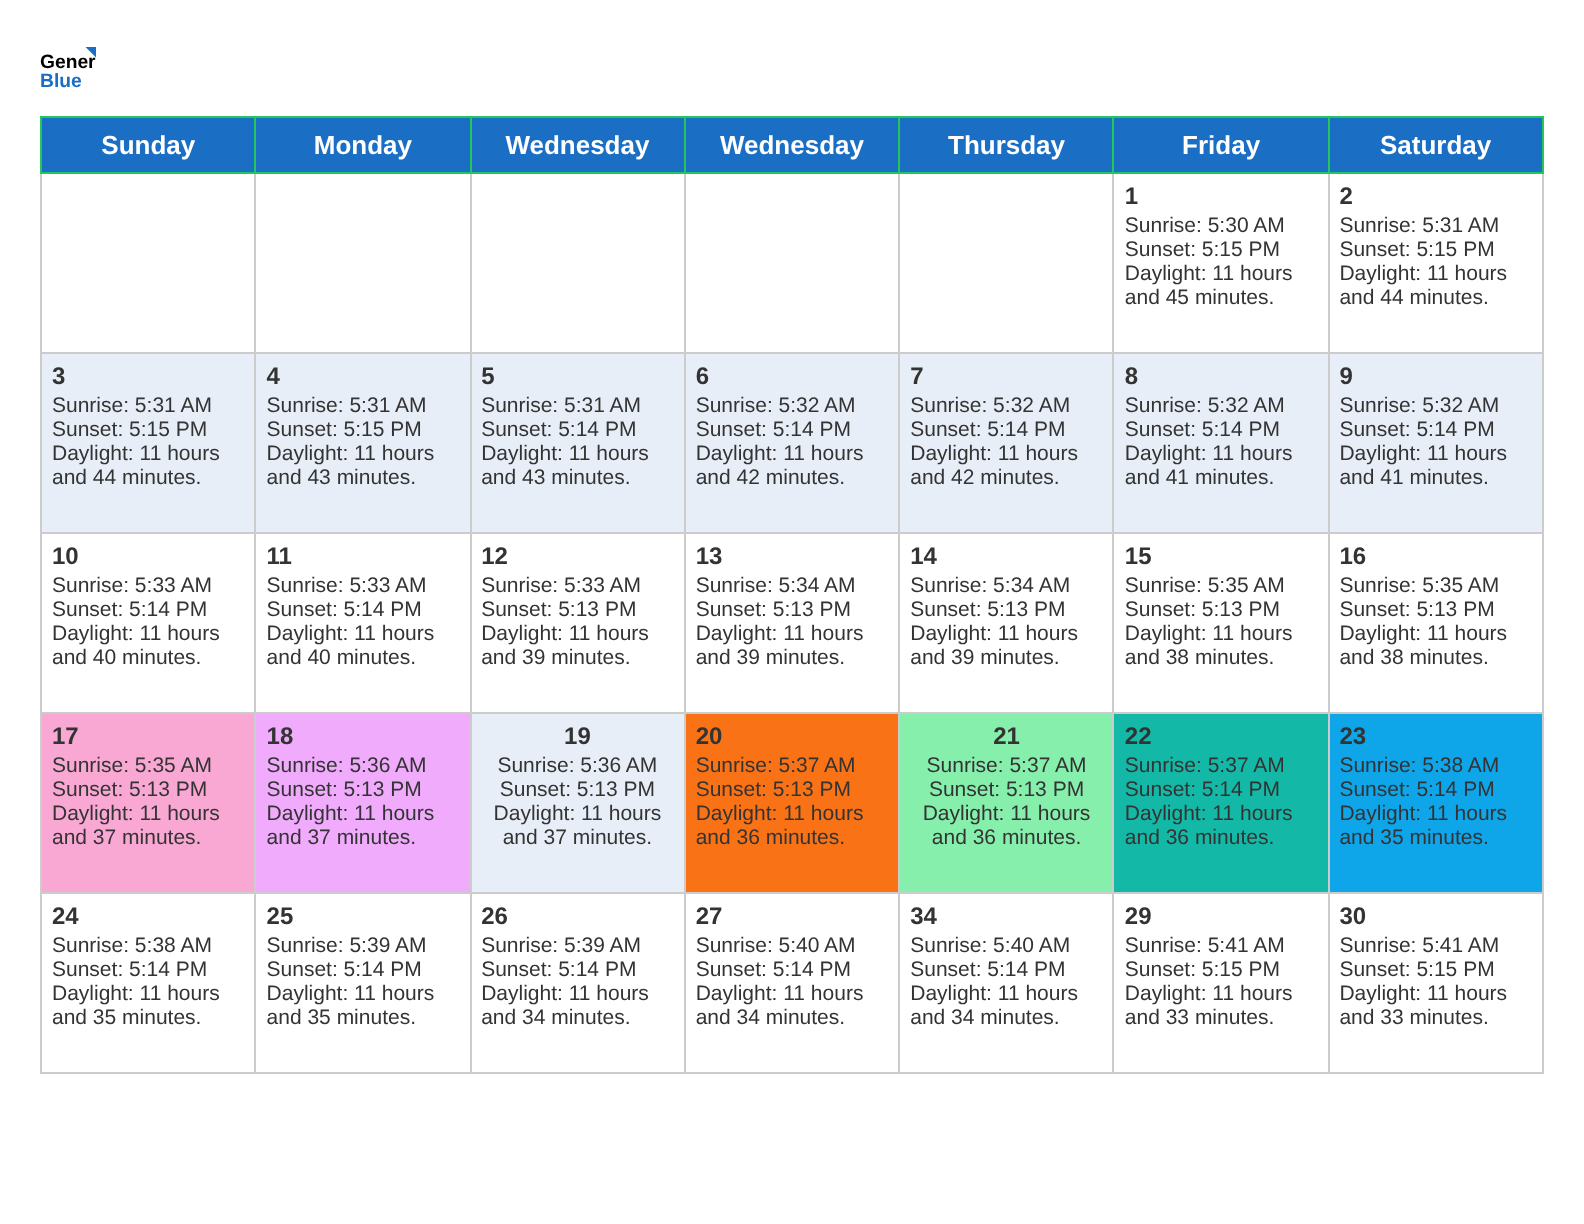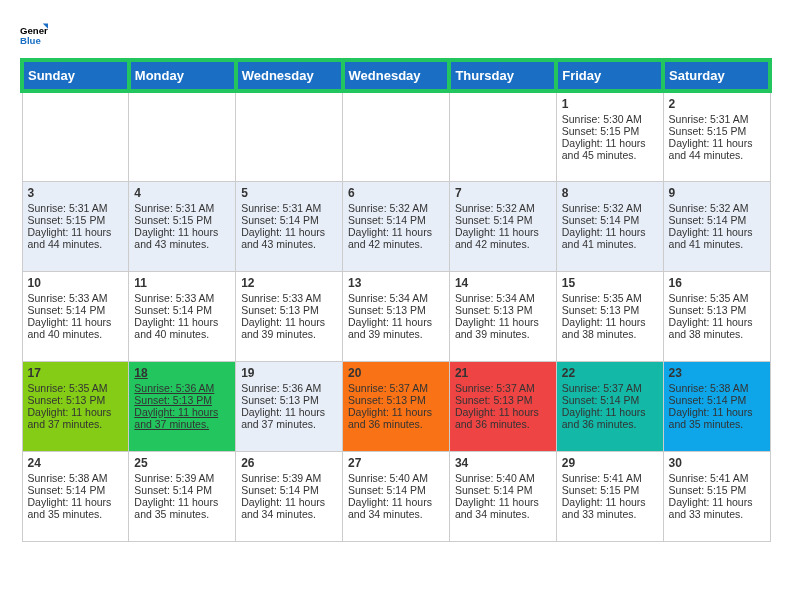--- a/index.html
+++ b/index.html
@@ -41,22 +41,22 @@
       width: 100%;
       border-collapse: collapse;
       table-layout: fixed;
     }
     thead th {
       background-color: #1a6fc4;
       color: #fff;
       font-size: 13px;
       font-weight: bold;
       padding: 6px 4px;
-      text-align: left;
-      border: 4px solid #22c55e;
+      text-align: center;
+      border: 1px solid #22c55e;
     }
     td {
       border: 1px solid #ccc;
       vertical-align: top;
       padding: 4px 5px;
       font-size: 10.5px;
       color: #333;
       height: 90px;
       background: #fff;
     }
@@ -204,45 +204,45 @@
           <div>Daylight: 11 hours and 38 minutes.</div>
         </td>
         <td>
           <span class="day-num">16</span>
           <div>Sunrise: 5:35 AM</div>
           <div>Sunset: 5:13 PM</div>
           <div>Daylight: 11 hours and 38 minutes.</div>
         </td>
       </tr>
       <tr>
-        <td style="background: #84cc16;">
+        <td style="background: #f9a8d4;">
           <span class="day-num">17</span>
           <div>Sunrise: 5:35 AM</div>
           <div>Sunset: 5:13 PM</div>
           <div>Daylight: 11 hours and 37 minutes.</div>
         </td>
-        <td style="background: #22c55e; text-decoration: underline;">
+        <td style="background: #f0abfc;">
           <span class="day-num">18</span>
           <div>Sunrise: 5:36 AM</div>
           <div>Sunset: 5:13 PM</div>
           <div>Daylight: 11 hours and 37 minutes.</div>
         </td>
-        <td style="background: rgb(232, 238, 248);">
+        <td style="background: rgb(232, 238, 248); text-align: center;">
           <span class="day-num">19</span>
           <div>Sunrise: 5:36 AM</div>
           <div>Sunset: 5:13 PM</div>
           <div>Daylight: 11 hours and 37 minutes.</div>
         </td>
         <td style="background: #f97316;">
           <span class="day-num">20</span>
           <div>Sunrise: 5:37 AM</div>
           <div>Sunset: 5:13 PM</div>
           <div>Daylight: 11 hours and 36 minutes.</div>
         </td>
-        <td style="background: #ef4444;">
+        <td style="background: #86efac; text-align: center;">
           <span class="day-num">21</span>
           <div>Sunrise: 5:37 AM</div>
           <div>Sunset: 5:13 PM</div>
           <div>Daylight: 11 hours and 36 minutes.</div>
         </td>
         <td style="background: #14b8a6;">
           <span class="day-num">22</span>
           <div>Sunrise: 5:37 AM</div>
           <div>Sunset: 5:14 PM</div>
           <div>Daylight: 11 hours and 36 minutes.</div>

